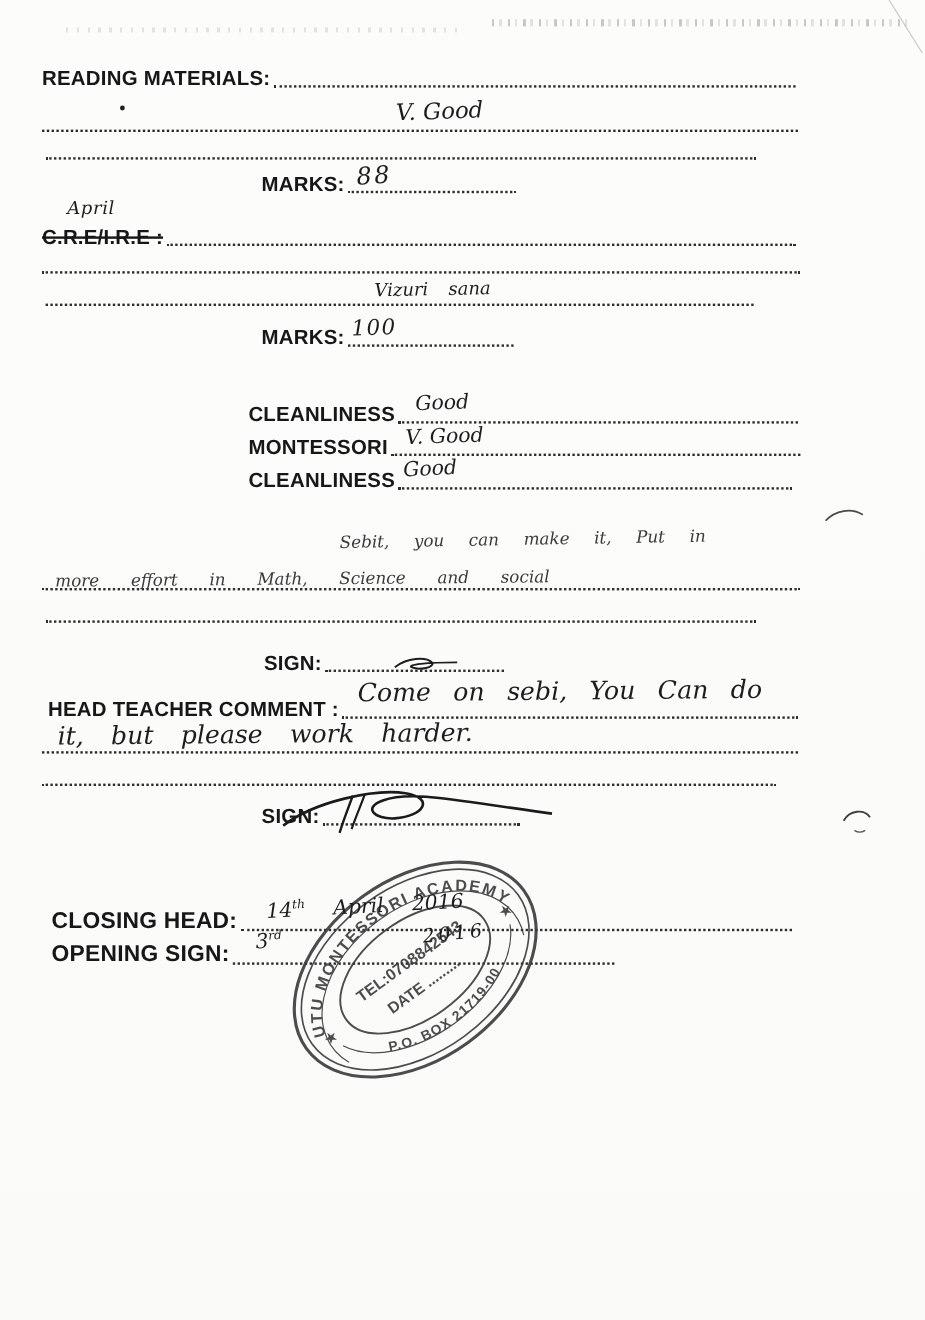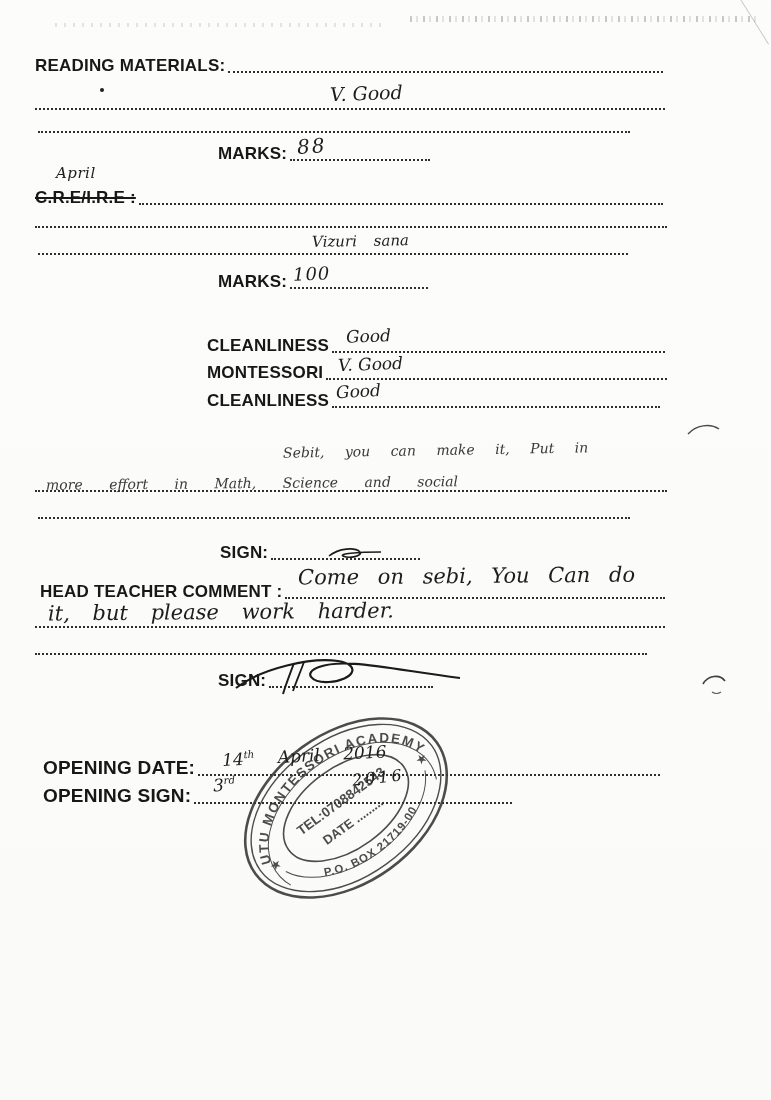--- a/index.html
+++ b/index.html
@@ -115,21 +115,21 @@
     <span class="lbl">SIGN:</span>
     <span class="dots"></span>
   </div>
   <svg class="sig" style="left:232px;top:650px" width="232" height="50" viewBox="0 0 232 50">
     <path d="M4 38 C 30 18, 80 7, 106 11 C 130 15, 122 30, 97 32 C 80 33, 70 23, 87 17 C 112 8, 152 18, 228 28" stroke="#1b1b1b" stroke-width="2.2" fill="none"></path>
     <path d="M62 13 C 58 24, 54 34, 51 44" stroke="#1b1b1b" stroke-width="2" fill="none"></path>
     <path d="M72 12 C 68 23, 64 32, 61 41" stroke="#1b1b1b" stroke-width="1.8" fill="none"></path>
   </svg>
 
   <div class="row" style="left:43px;top:757px;width:617px">
-    <span class="lbl big">OPENING DATE:</span>
+    <span class="lbl big">CLOSING HEAD:</span>
     <span class="dots"></span>
   </div>
   <span class="hand" style="left:222px;top:747px;font-size:17px;word-spacing:18px;transform:rotate(-3deg)"><span>14</span><span class="sup">th</span> <span>April 2016</span></span>
 
   <div class="row" style="left:43px;top:785px;width:469px">
     <span class="lbl big">OPENING SIGN:</span>
     <span class="dots"></span>
   </div>
   <span class="hand" style="left:213px;top:776px;font-size:17px;transform:rotate(-4deg)"><span>3</span><span class="sup">rd</span></span>
   <span class="hand" style="left:352px;top:770px;font-size:16px;letter-spacing:3px;transform:rotate(-6deg)">2016</span>

